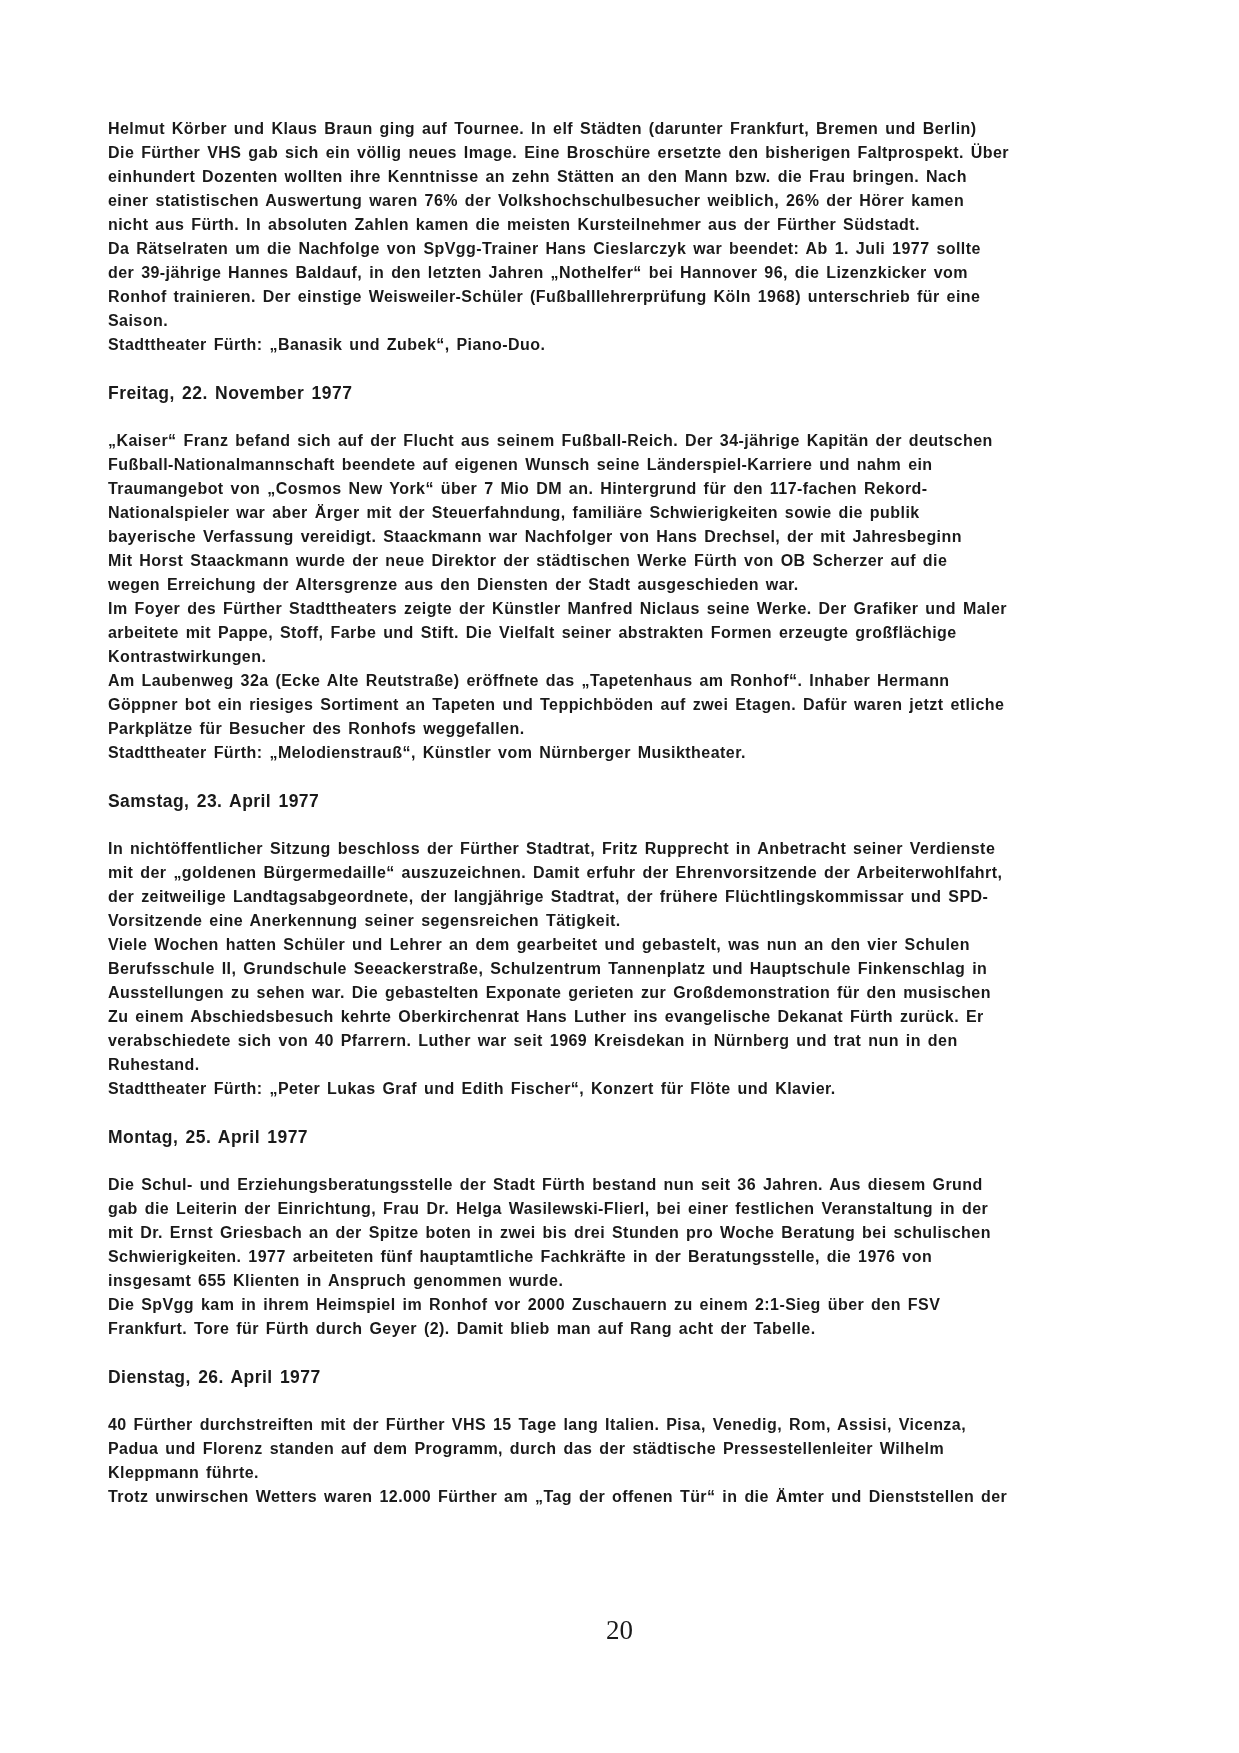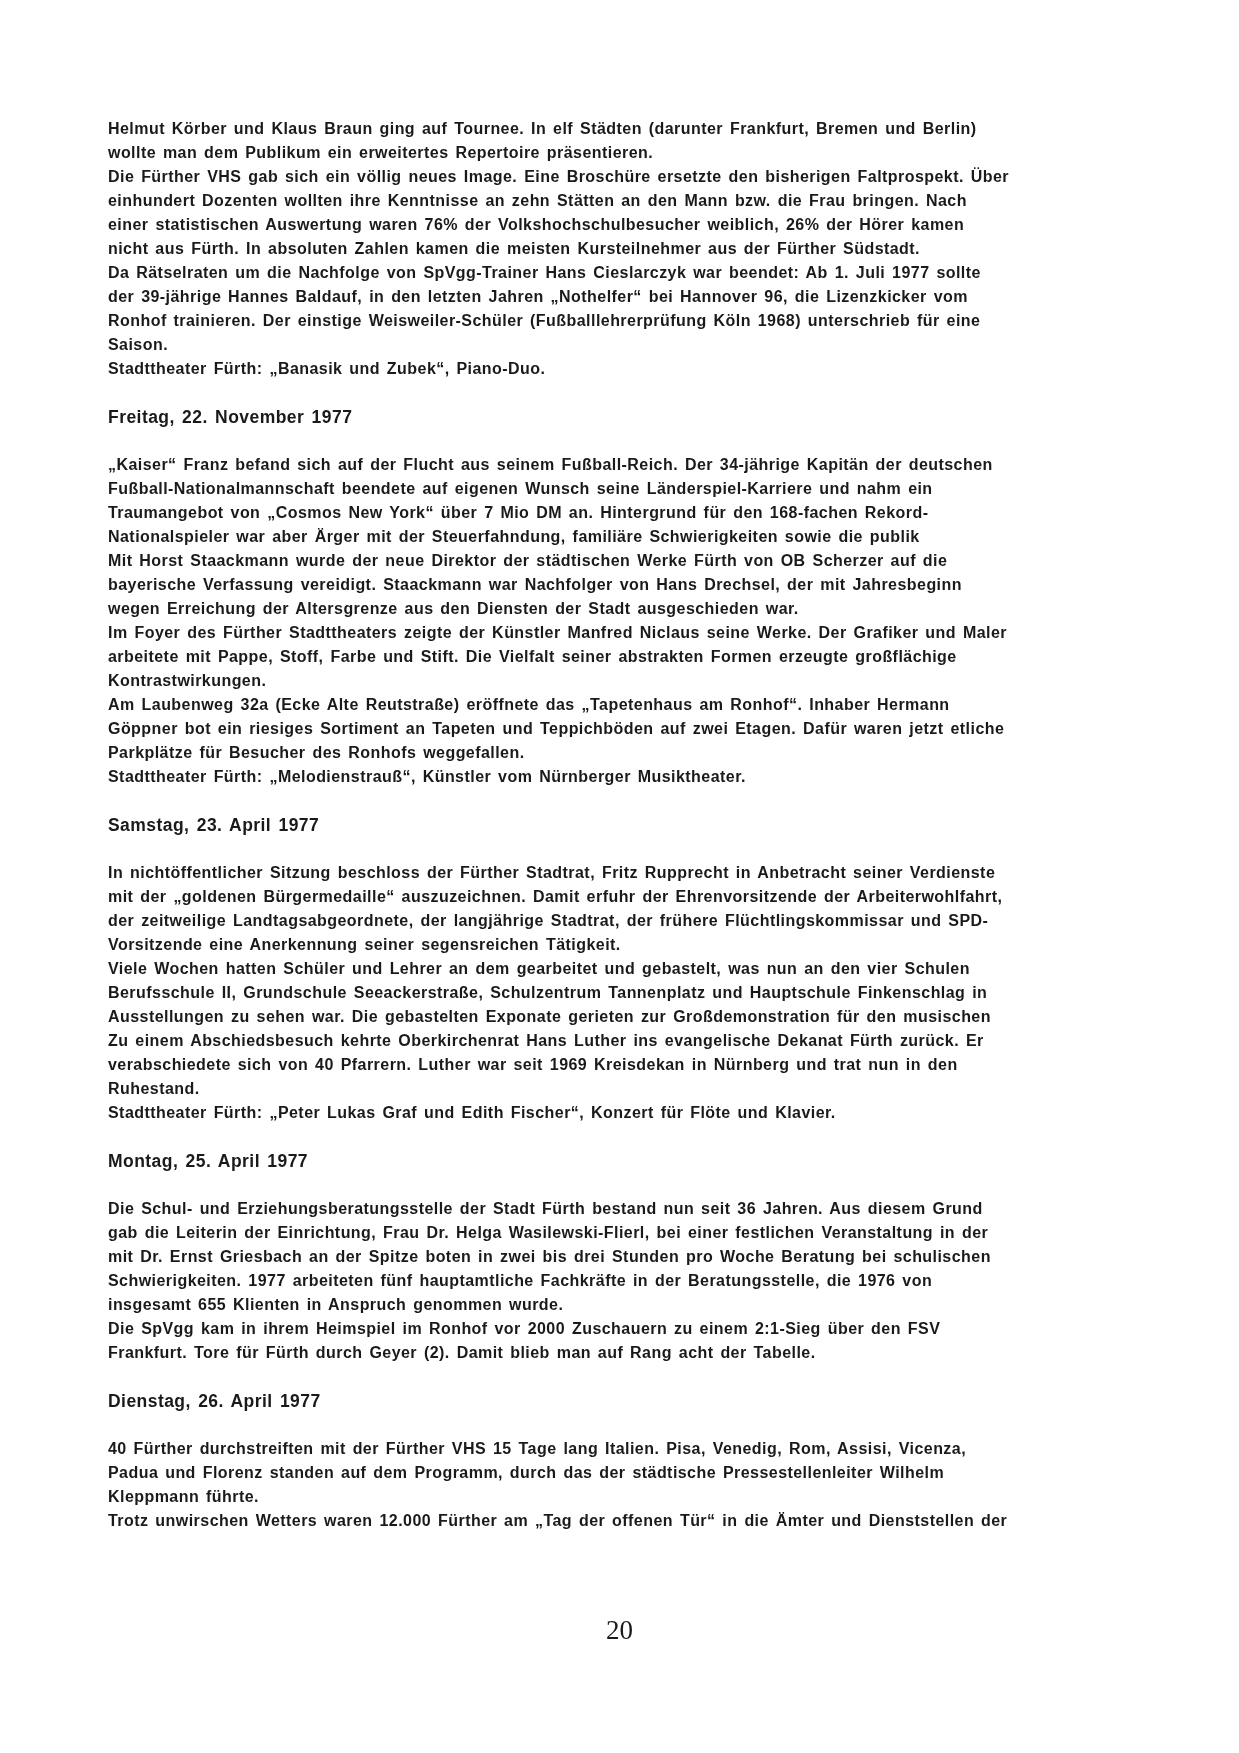--- a/index.html
+++ b/index.html
@@ -57,47 +57,46 @@
     color: #1a1a1a;
   }
 </style>
 </head>
 <body>
 
 <div class="page">
   <div class="doc-body">
       <div class="paragraph">
         <div class="line">Helmut Körber und Klaus Braun ging auf Tournee. In elf Städten (darunter Frankfurt, Bremen und Berlin)</div>
-        <div class="line">wollte man dem Publikum ein erweitertes Repertoire präsentieren.</div>
       </div>
       <div class="paragraph">
         <div class="line">Die Fürther VHS gab sich ein völlig neues Image. Eine Broschüre ersetzte den bisherigen Faltprospekt. Über</div>
         <div class="line">einhundert Dozenten wollten ihre Kenntnisse an zehn Stätten an den Mann bzw. die Frau bringen. Nach</div>
         <div class="line">einer statistischen Auswertung waren 76% der Volkshochschulbesucher weiblich, 26% der Hörer kamen</div>
         <div class="line">nicht aus Fürth. In absoluten Zahlen kamen die meisten Kursteilnehmer aus der Fürther Südstadt.</div>
       </div>
       <div class="paragraph">
         <div class="line">Da Rätselraten um die Nachfolge von SpVgg-Trainer Hans Cieslarczyk war beendet: Ab 1. Juli 1977 sollte</div>
         <div class="line">der 39-jährige Hannes Baldauf, in den letzten Jahren „Nothelfer“ bei Hannover 96, die Lizenzkicker vom</div>
         <div class="line">Ronhof trainieren. Der einstige Weisweiler-Schüler (Fußballlehrerprüfung Köln 1968) unterschrieb für eine</div>
         <div class="line">Saison.</div>
       </div>
       <div class="paragraph">
         <div class="line">Stadttheater Fürth: „Banasik und Zubek“, Piano-Duo.</div>
       </div>
       <div class="heading">Freitag, 22. November 1977</div>
       <div class="paragraph">
         <div class="line">„Kaiser“ Franz befand sich auf der Flucht aus seinem Fußball-Reich. Der 34-jährige Kapitän der deutschen</div>
         <div class="line">Fußball-Nationalmannschaft beendete auf eigenen Wunsch seine Länderspiel-Karriere und nahm ein</div>
-        <div class="line">Traumangebot von „Cosmos New York“ über 7 Mio DM an. Hintergrund für den 168-fachen Rekord-</div>
+        <div class="line">Traumangebot von „Cosmos New York“ über 7 Mio DM an. Hintergrund für den 117-fachen Rekord-</div>
         <div class="line">Nationalspieler war aber Ärger mit der Steuerfahndung, familiäre Schwierigkeiten sowie die publik</div>
       </div>
       <div class="paragraph">
+        <div class="line">bayerische Verfassung vereidigt. Staackmann war Nachfolger von Hans Drechsel, der mit Jahresbeginn</div>
         <div class="line">Mit Horst Staackmann wurde der neue Direktor der städtischen Werke Fürth von OB Scherzer auf die</div>
-        <div class="line">bayerische Verfassung vereidigt. Staackmann war Nachfolger von Hans Drechsel, der mit Jahresbeginn</div>
         <div class="line">wegen Erreichung der Altersgrenze aus den Diensten der Stadt ausgeschieden war.</div>
       </div>
       <div class="paragraph">
         <div class="line">Im Foyer des Fürther Stadttheaters zeigte der Künstler Manfred Niclaus seine Werke. Der Grafiker und Maler</div>
         <div class="line">arbeitete mit Pappe, Stoff, Farbe und Stift. Die Vielfalt seiner abstrakten Formen erzeugte großflächige</div>
         <div class="line">Kontrastwirkungen.</div>
       </div>
       <div class="paragraph">
         <div class="line">Am Laubenweg 32a (Ecke Alte Reutstraße) eröffnete das „Tapetenhaus am Ronhof“. Inhaber Hermann</div>
         <div class="line">Göppner bot ein riesiges Sortiment an Tapeten und Teppichböden auf zwei Etagen. Dafür waren jetzt etliche</div>

